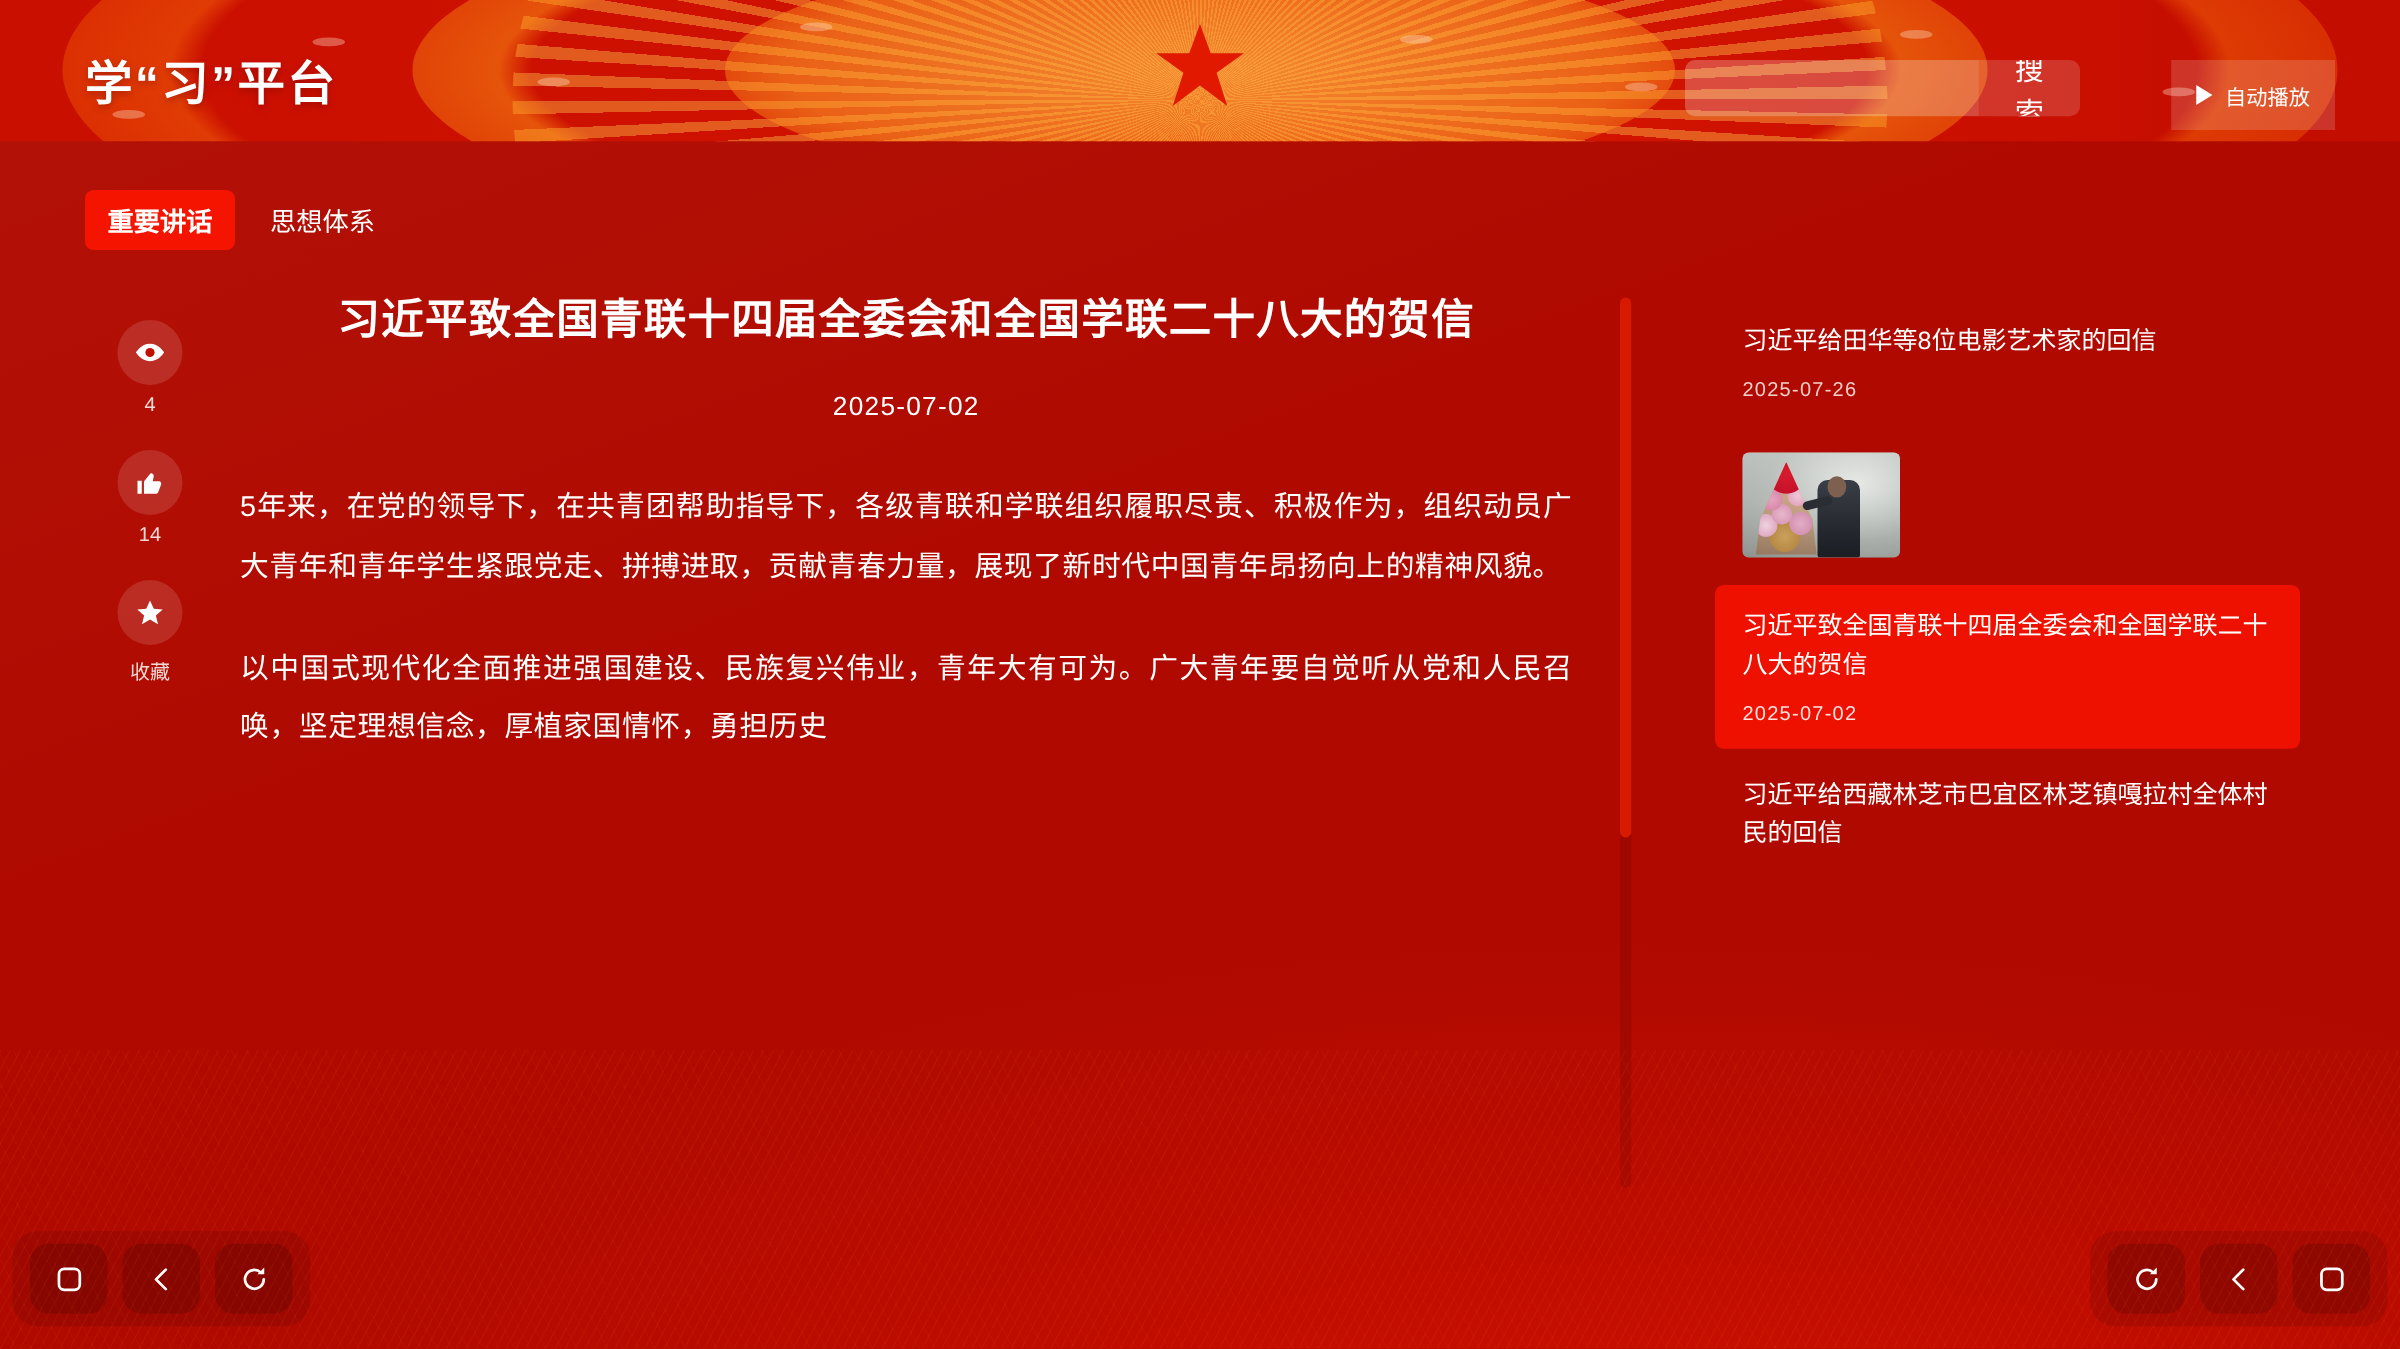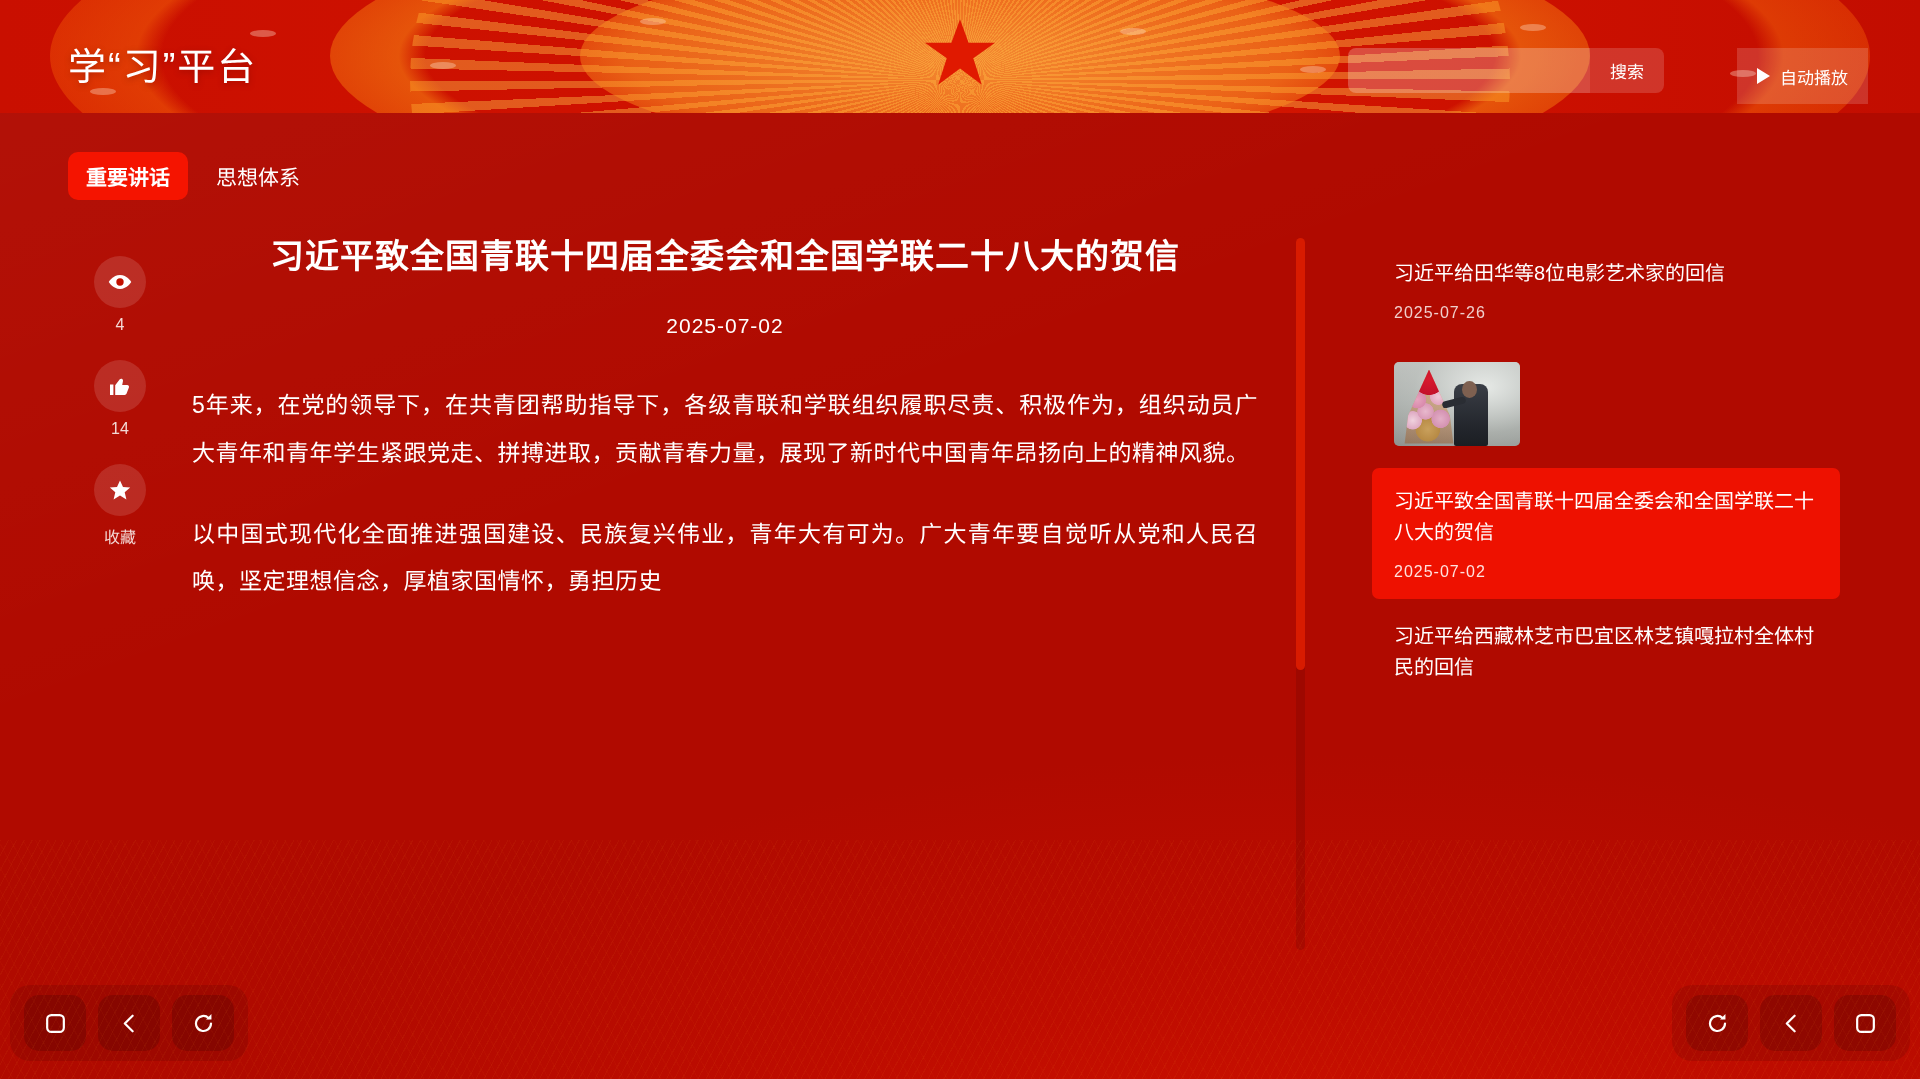--- a/index.html
+++ b/index.html
@@ -54,42 +54,42 @@
   .ring.r3{ width:760px;  height:190px; background:radial-gradient(ellipse at center, rgba(255,185,70,0.72) 0%, rgba(255,160,40,0.55) 62%, rgba(250,110,0,0.25) 85%, rgba(230,50,0,0) 100%); }
   .banner-star{
     position:absolute; left:50%; top:52px; transform:translate(-50%,-50%);
     width:78px; height:78px; color:#E01900;
   }
   .speck{ position:absolute; width:26px; height:7px; border-radius:50%;
      background:rgba(255,230,210,0.35); }
 
   .brand{
     position:absolute; left:68px; top:36px;
-    font-size:38px; font-weight:400; color:#FFFFFF;
+    font-size:38px; font-weight:700; color:#FFFFFF;
     letter-spacing:2px; text-shadow:0 2px 6px rgba(90,0,0,.35);
     white-space:nowrap;
   }
 
   .search-wrap{
     position:absolute; right:256px; top:48px;
     display:flex; align-items:center;
     width:316px; height:45px;
     border-radius:8px; overflow:hidden;
     background:rgba(255,255,255,0.16);
   }
   .search-input{
     flex:1; height:100%; border:0; outline:0;
     background:rgba(255,255,255,0.10);
     color:#fff; font-size:16px; padding:0 14px;
     font-family:"Liberation Sans","DejaVu Sans",sans-serif;
   }
   .search-input::placeholder{ color:rgba(255,255,255,0.55); }
   .search-btn{
     height:100%; padding:0 20px; border:0; cursor:pointer;
-    background:transparent; color:#fff; font-size:17px;
+    background:transparent; color:#fff; font-size:23px;
     font-family:"Liberation Sans","DejaVu Sans",sans-serif;
     display:flex; align-items:center;
   }
   .autoplay-btn{
     position:absolute; right:52px; top:48px;
     display:flex; align-items:center; gap:10px;
     height:56px; padding:0 20px; border:0; cursor:pointer;
     border-radius:0; background:rgba(255,255,255,0.16);
     color:#fff; font-size:17px;
     font-family:"Liberation Sans","DejaVu Sans",sans-serif;
@@ -97,21 +97,21 @@
   .play-tri{ width:0;height:0;border-left:13px solid #fff;border-top:8px solid transparent;border-bottom:8px solid transparent; }
 
   
   .tabs{ position:absolute; left:68px; top:152px; display:flex; align-items:center; gap:10px; }
   .tab{
     font-size:21px; color:#fff; cursor:pointer;
     padding:9px 18px; border-radius:7px; white-space:nowrap;
     background:transparent; border:0;
     font-family:"Liberation Sans","DejaVu Sans",sans-serif;
   }
-  .tab.active{ background:#F51400; font-weight:700;border-radius:10px; }
+  .tab.active{ background:#F51400; font-weight:700; }
 
   
   .rail{ position:absolute; left:70px; top:256px; width:100px;
          display:flex; flex-direction:column; align-items:center; gap:26px; }
   .rail-item{ display:flex; flex-direction:column; align-items:center; gap:8px; cursor:pointer; }
   .rail-circle{
     width:52px; height:52px; border-radius:50%;
     background:rgba(255,255,255,0.13);
     display:flex; align-items:center; justify-content:center;
     color:#fff;

